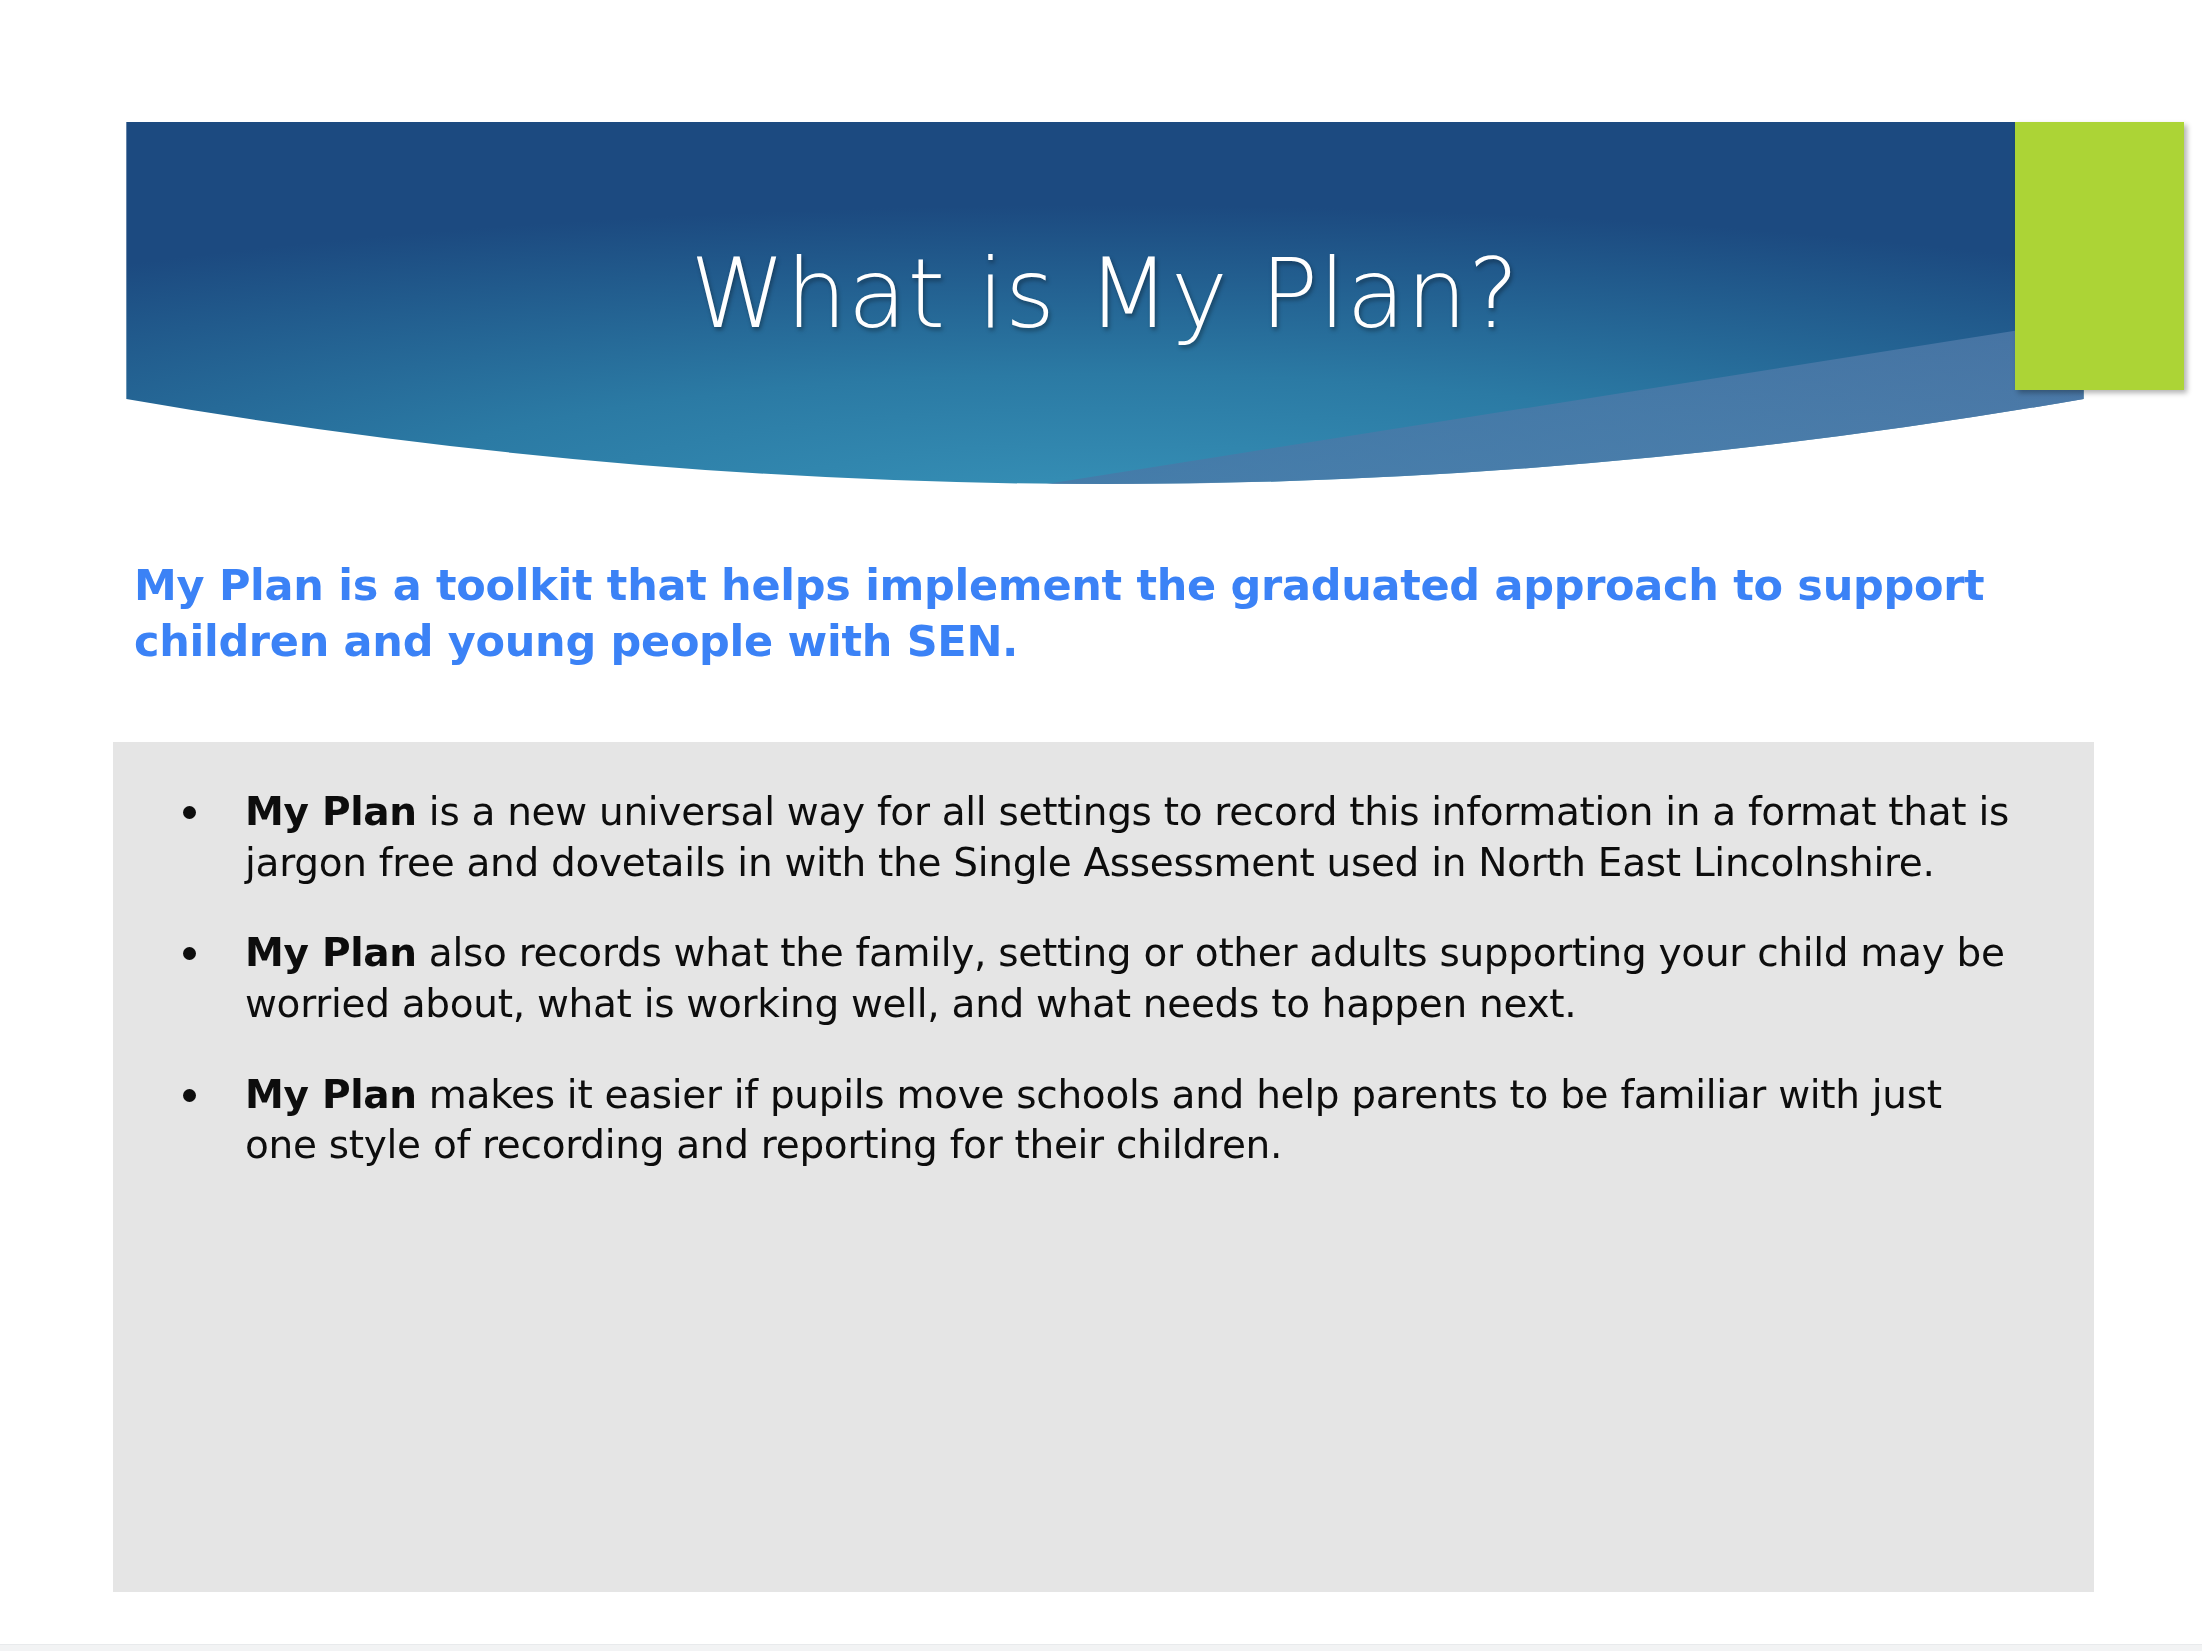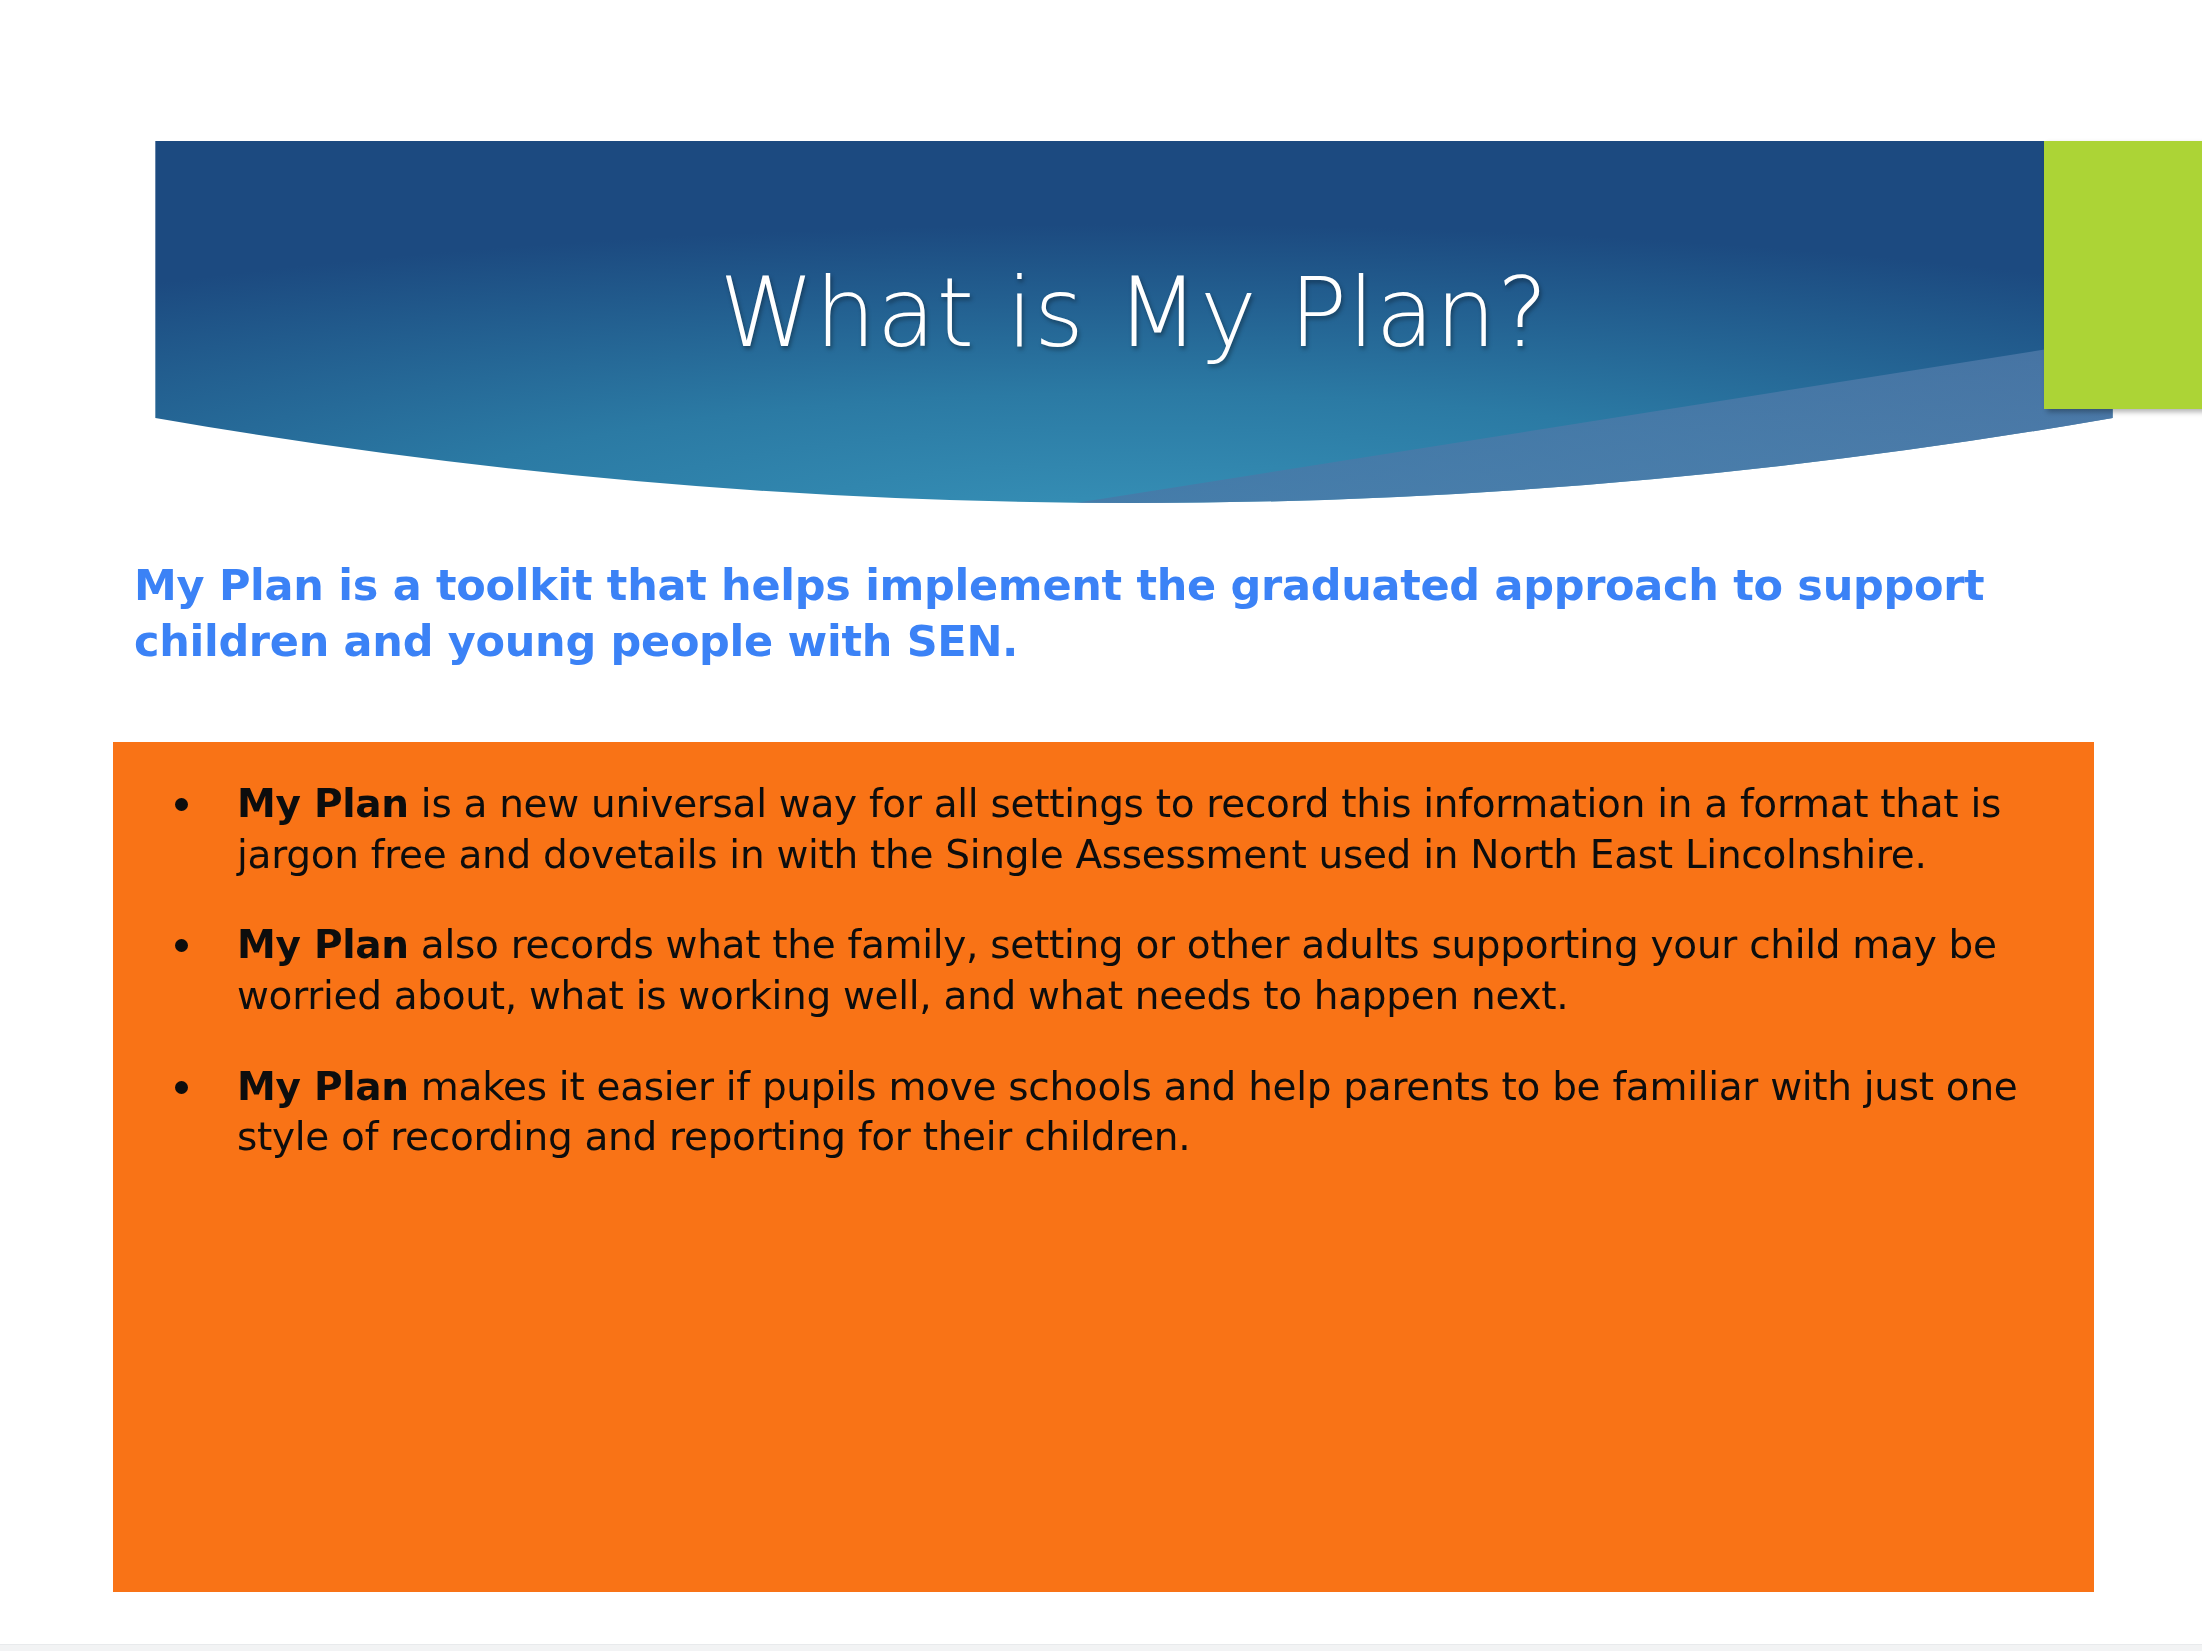--- a/index.html
+++ b/index.html
@@ -18,25 +18,24 @@
   #slide {
     position: absolute;
     inset: 0;
     background: #ffffff;
   }
 
   
   .header-banner {
     position: absolute;
     left: 126px;
-    top: 141px;
+    top: 122px;
     width: 1958px;
     height: 379px;
     overflow: visible;
-    margin-left: 29px;
   }
   .header-banner svg {
     display: block;
   }
 
   .title-wrap {
     position: absolute;
     left: 0;
     top: 0;
     width: 1958px;
@@ -82,22 +81,22 @@
     letter-spacing: -0.3px;
   }
 
   
   .content-box {
     position: absolute;
     left: 113px;
     top: 742px;
     width: 1981px;
     height: 850px;
-    background: #f97316;
-    padding: 4px;
+    background: #e5e5e5;
+    padding: 12px;
     box-sizing: border-box;
   }
   .bullet-list {
     list-style: none;
     margin: 0;
     padding: 33px 60px 0 29px;
   }
   .bullet-item {
     position: relative;
     padding-left: 91px;

